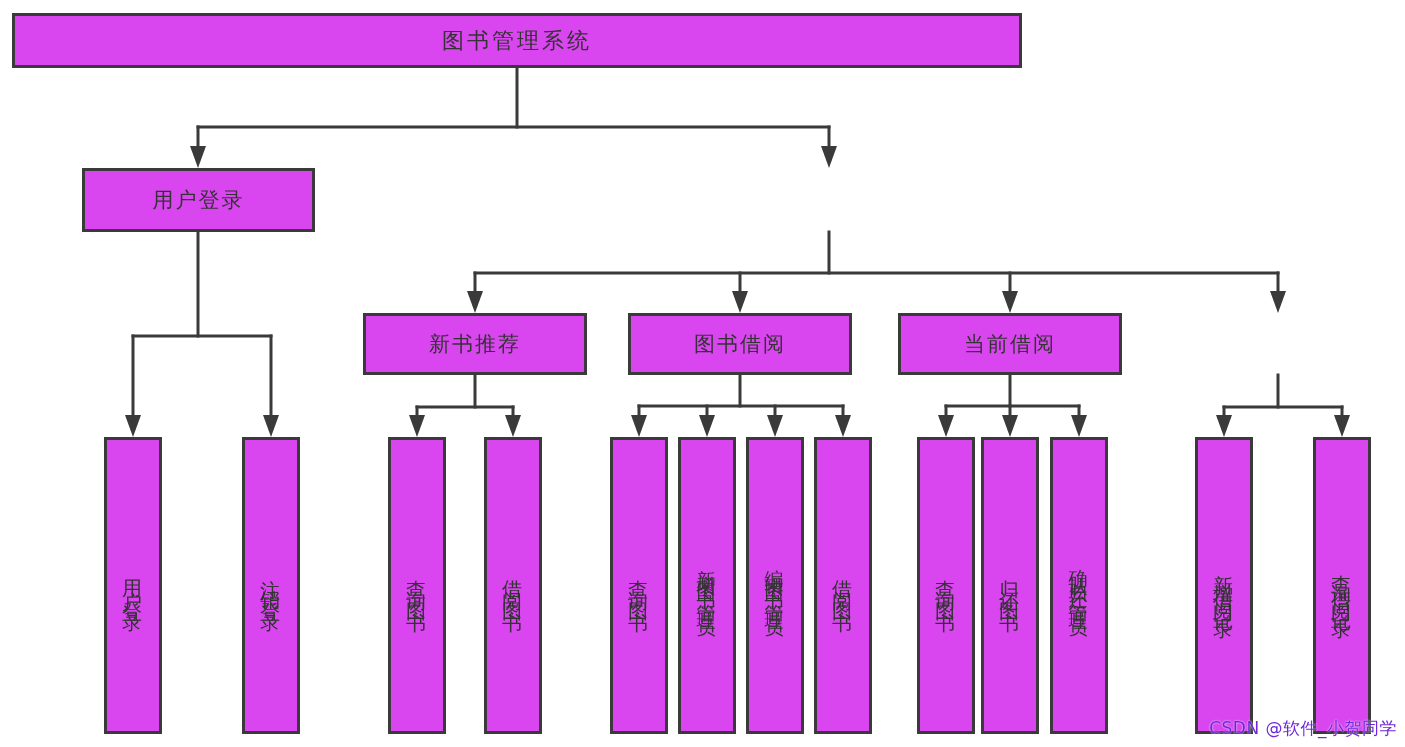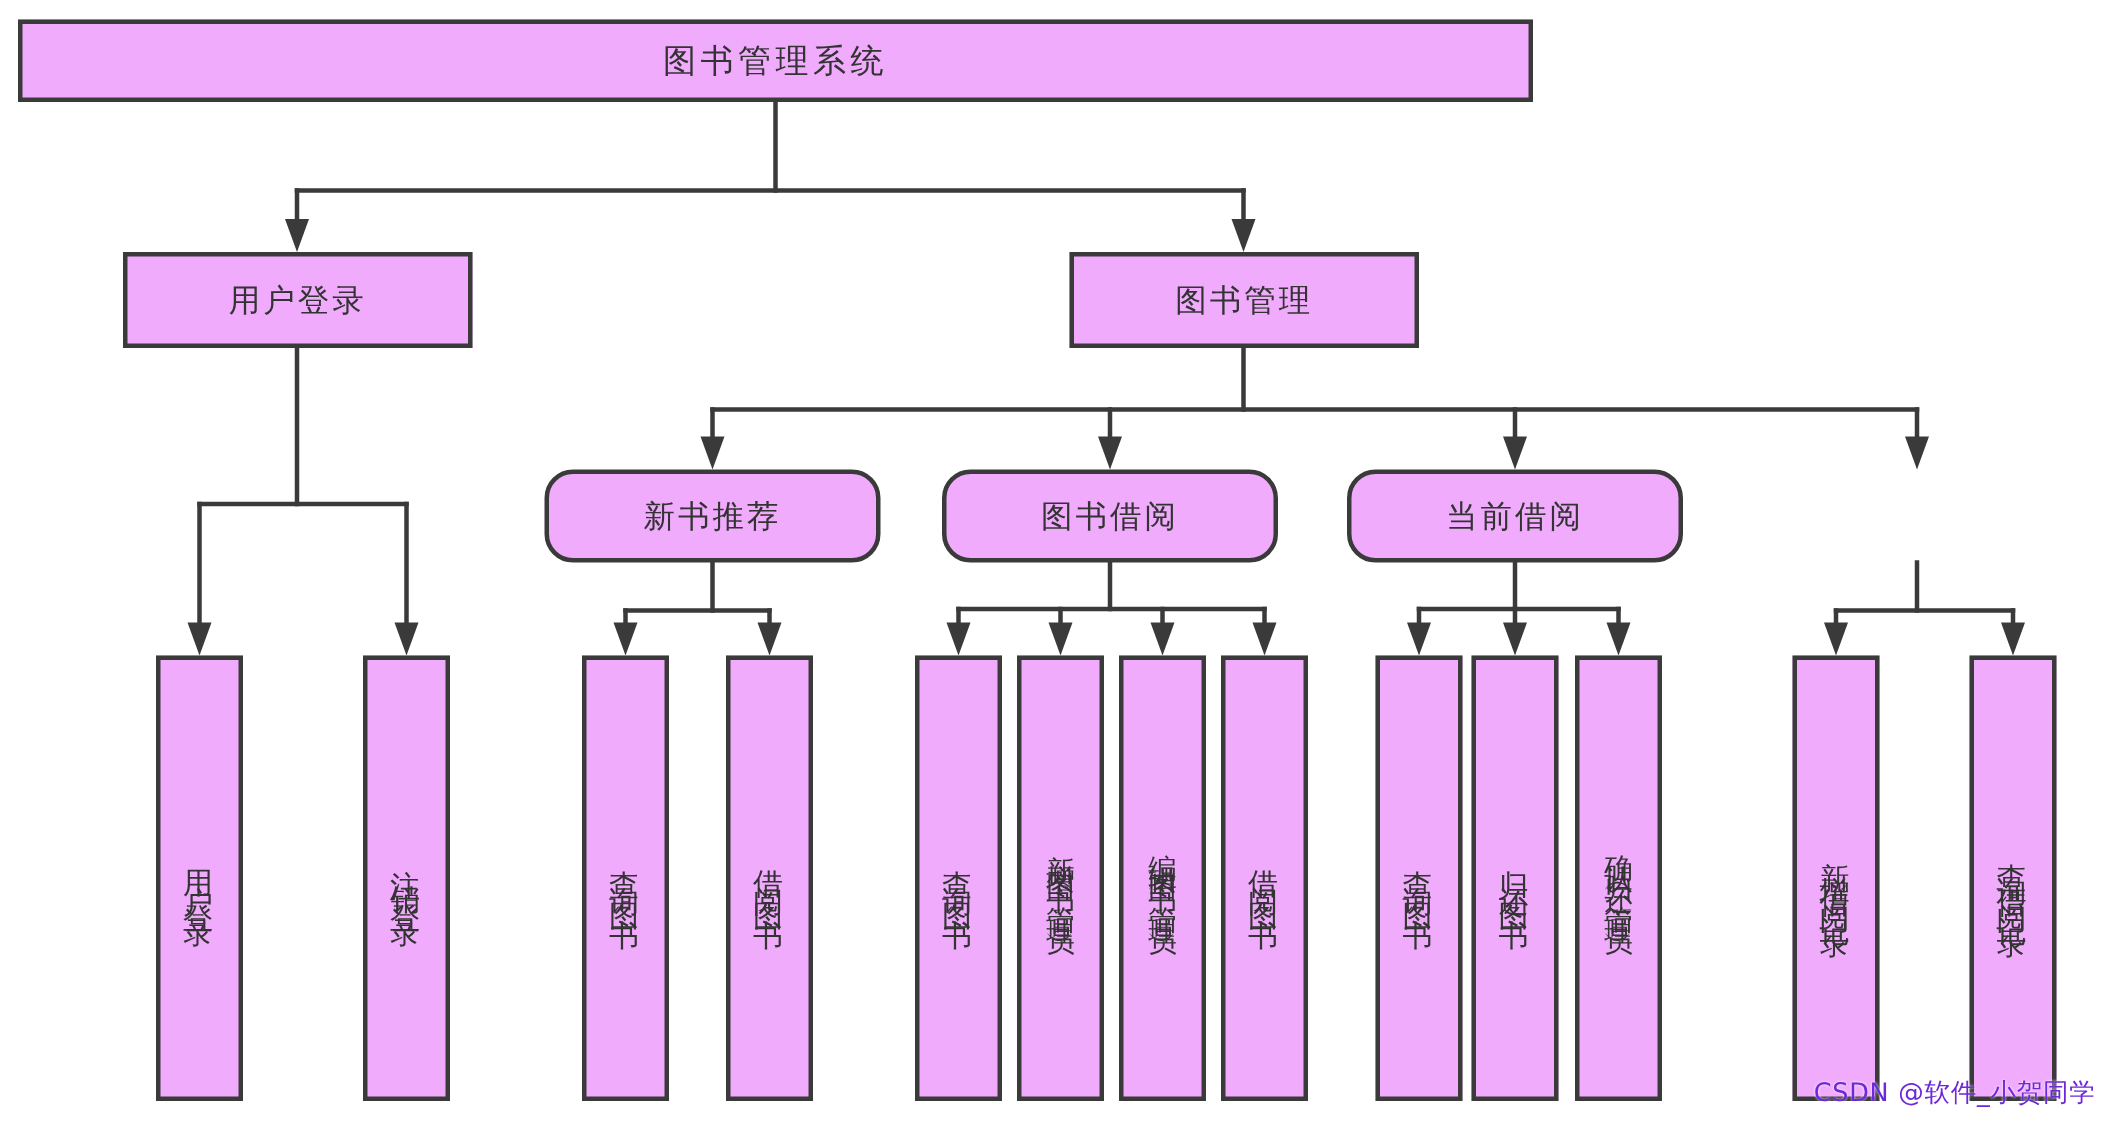--- a/index.html
+++ b/index.html
@@ -17,34 +17,34 @@
   #connectors {
     position: absolute;
     left: 0; top: 0;
     width: 1405px; height: 747px;
     z-index: 0;
   }
   .box {
     position: absolute;
     box-sizing: border-box;
     border: 3px solid #3a3a3a;
-    background: #f0abfc;
+    background: #d946ef;
     color: #333333;
     display: flex;
     align-items: center;
     justify-content: center;
     z-index: 1;
     white-space: nowrap;
   }
   .h1 {
     left: 12px; top: 13px; width: 1010px; height: 55px;
     font-size: 22px; letter-spacing: 3px;
   }
   .h2 { top: 168px; width: 233px; height: 64px; font-size: 21px; letter-spacing: 2px; }
-  .h3 { top: 313px; width: 224px; height: 62px; font-size: 21px; letter-spacing: 2px; border-radius: 19px; }
+  .h3 { top: 313px; width: 224px; height: 62px; font-size: 21px; letter-spacing: 2px; }
   .vbox {
     top: 437px; width: 58px; height: 297px;
     writing-mode: vertical-rl;
     text-orientation: mixed;
     font-size: 20px;
     letter-spacing: 11px;
   }
   .vbox.long { letter-spacing: 7px; font-size: 19px; }
   .vbox.mid  { letter-spacing: 9px; }
   #watermark {
@@ -124,21 +124,20 @@
       <polygon points="1002,415 1018,415 1010,437"></polygon>
       <polygon points="1071,415 1087,415 1079,437"></polygon>
       <polygon points="1216,415 1232,415 1224,437"></polygon>
       <polygon points="1334,415 1350,415 1342,437"></polygon>
     </g>
   </svg>
 
   <div class="box h1">图书管理系统</div>
 
   <div class="box h2" style="left:82px">用户登录</div>
-  <div class="box h2" style="left:713px">图书管理</div>
 
   <div class="box h3" style="left:363px">新书推荐</div>
   <div class="box h3" style="left:898px">当前借阅</div>
   <div class="box h3" style="left:628px">图书借阅</div>
 
   <div class="box vbox" style="left:104px">用户登录</div>
   <div class="box vbox" style="left:242px">注销登录</div>
 
   <div class="box vbox" style="left:388px">查询图书</div>
   <div class="box vbox" style="left:484px">借阅图书</div>

